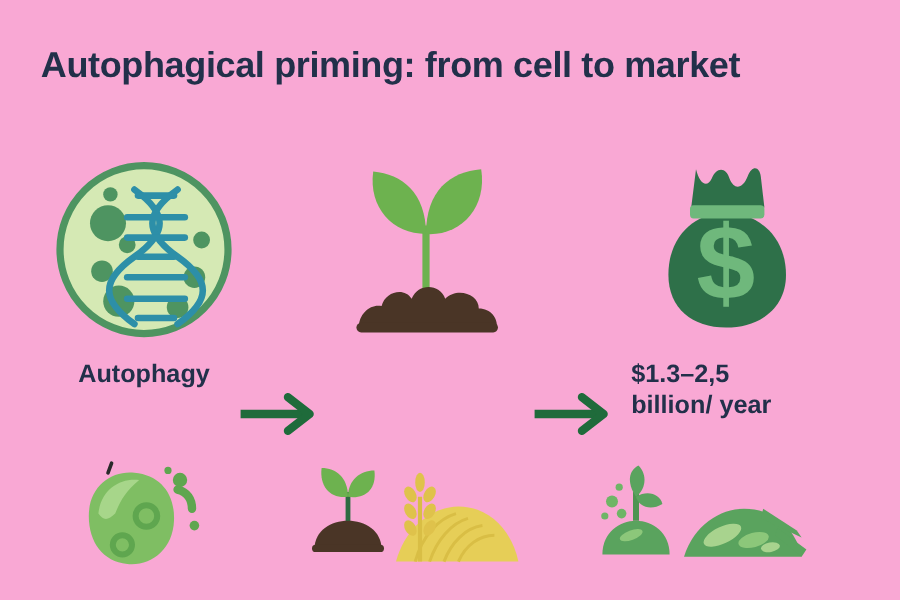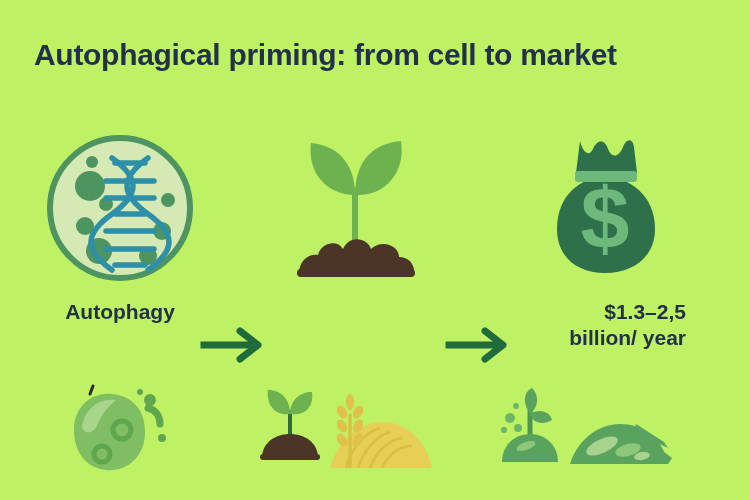--- a/index.html
+++ b/index.html
@@ -11,21 +11,21 @@
     height: 500px;
     overflow: hidden;
     background: #FBF4E8;
     font-family: "Liberation Sans", sans-serif;
     -webkit-font-smoothing: antialiased;
   }
   .canvas {
     position: relative;
     width: 750px;
     height: 500px;
-    background: #bef264;
+    background: #f9a8d4;
   }
 
   
   .title {
     position: absolute;
     left: 34px;
     top: 38px;
     width: 690px;
     font-size: 30px;
     font-weight: 700;
@@ -63,21 +63,21 @@
   }
   .stage-label {
     margin-top: 14px;
     text-align: center;
     font-size: 21px;
     font-weight: 600;
     color: #22304A;
     line-height: 1.22;
     white-space: pre-line;
   }
-  .stage-money .stage-label { text-align: right; width: 160px; margin-left: 2px; }
+  .stage-money .stage-label { text-align: left; width: 160px; margin-left: 2px; }
 
   
   .arrow {
     position: absolute;
     top: 195px;
     width: 70px;
     height: 40px;
   }
   .arrow-1 { left: 200px; }
   .arrow-2 { left: 445px; }

